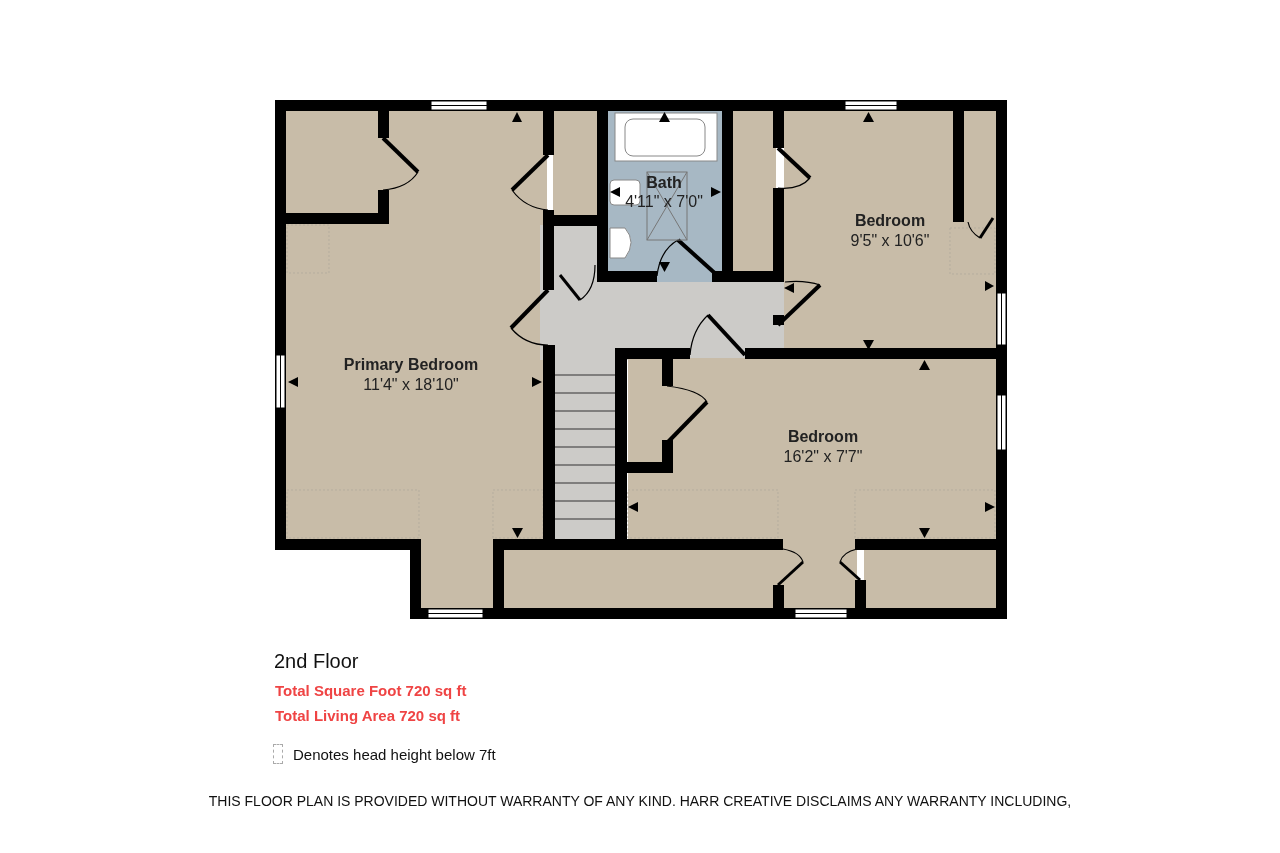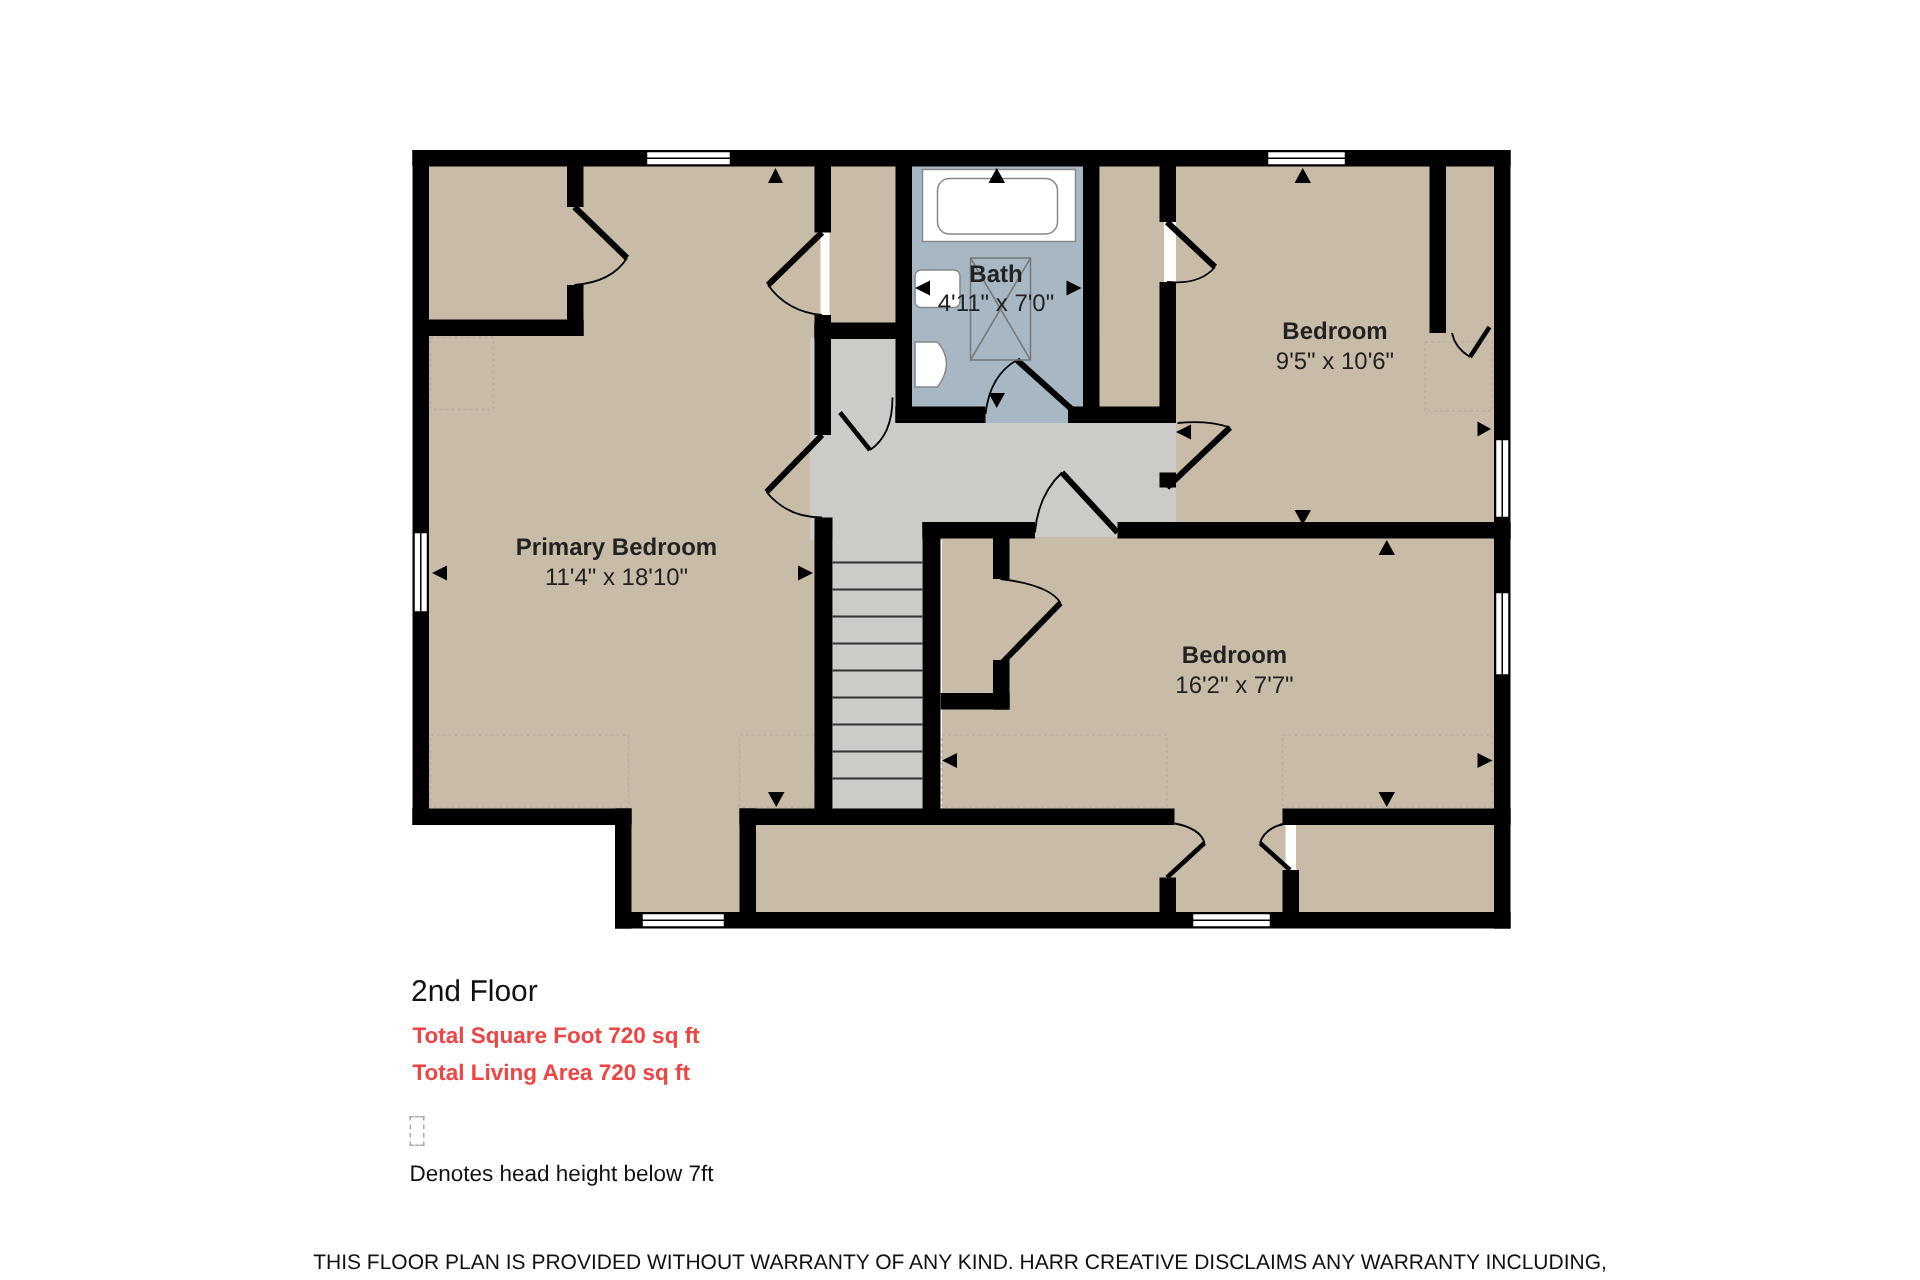--- a/index.html
+++ b/index.html
@@ -4,23 +4,23 @@
 <style>
   html, body { margin: 0; padding: 0; background: #ffffff; }
   body { width: 1280px; height: 853px; position: relative; overflow: hidden; font-family: "Liberation Sans", sans-serif; }
   #plan { position: absolute; left: 0; top: 0; }
   .room-name { font-family: "Liberation Sans", sans-serif; font-weight: bold; font-size: 16px; fill: #222; }
   .room-dim { font-family: "Liberation Sans", sans-serif; font-size: 16px; fill: #222; }
   .floor-title { position: absolute; left: 274px; top: 650px; font-size: 20px; color: #111; }
   .stat { position: absolute; left: 275px; font-size: 15px; font-weight: bold; color: #ef4444; }
   .stat-1 { top: 682px; }
   .stat-2 { top: 707px; text-align: center; }
-  .legend { position: absolute; left: 273px; top: 744px; display: flex; align-items: flex-start; gap: 10px; font-size: 15px; color: #111; flex-direction: column; }
+  .legend { position: absolute; left: 273px; top: 744px; display: flex; align-items: center; gap: 10px; font-size: 15px; color: #111; }
   .legend-box { width: 10px; height: 20px; border: 1px dashed #aaa; box-sizing: border-box; }
-  .disclaimer { position: absolute; left: 0; width: 1280px; top: 832px; text-align: center; font-size: 14px; color: #111; line-height: 18px; }
+  .disclaimer { position: absolute; left: 0; width: 1280px; top: 792px; text-align: center; font-size: 14px; color: #111; line-height: 18px; }
 </style>
 </head>
 <body>
 
 <svg id="plan" width="1280" height="640" viewBox="0 0 1280 640" xmlns="http://www.w3.org/2000/svg">
 
   <g>
 
     <rect x="285" y="110" width="262" height="430" fill="#c8bca8"></rect>
     <rect x="420" y="540" width="75" height="70" fill="#c8bca8"></rect>

